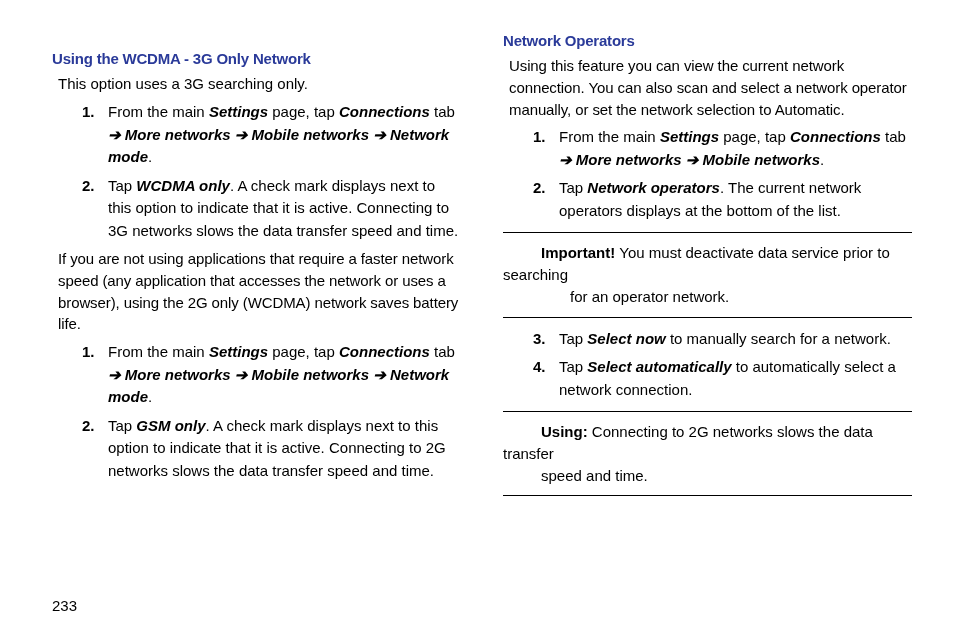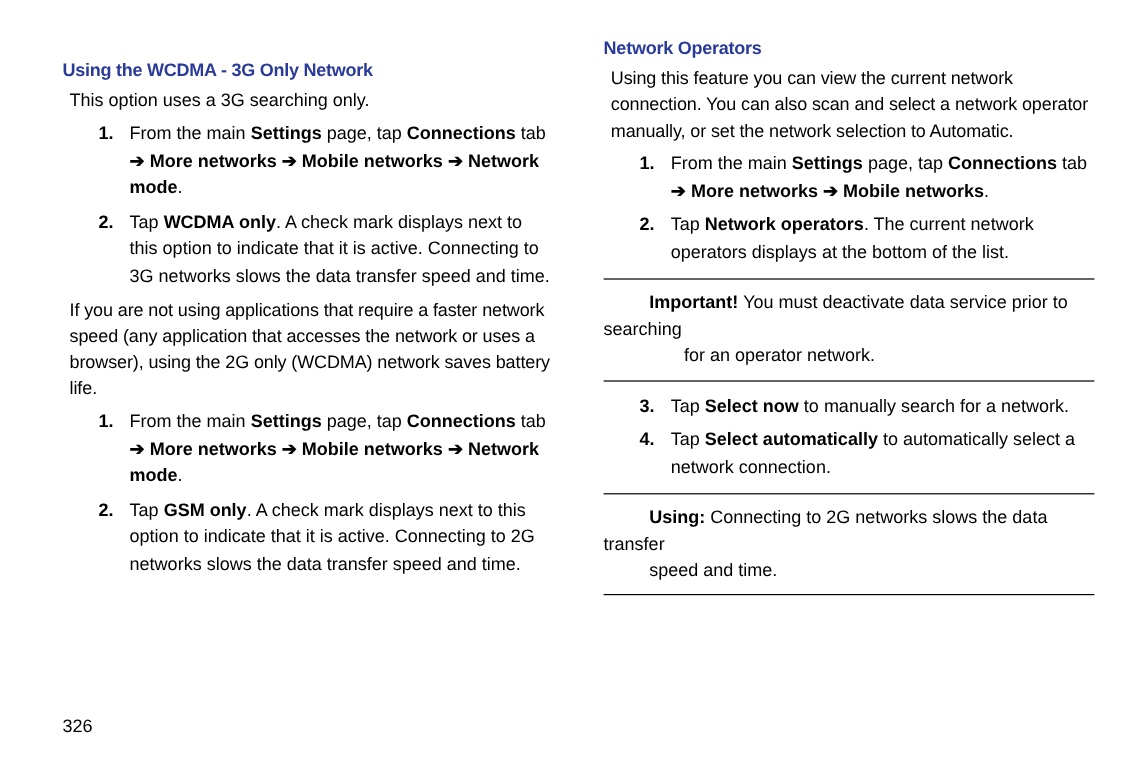--- a/index.html
+++ b/index.html
@@ -49,21 +49,21 @@
       margin-bottom: 6px;
       line-height: 1.5;
       font-family: "Helvetica Neue", Arial, sans-serif;
     }
     ol li .num {
       position: absolute;
       left: 30px;
       top: 0;
       font-weight: bold;
     }
-    .b { font-weight: bold; }
+    .b { font-weight: bold; font-style: italic; }
     .callout {
       border-top: 1.5px solid #000;
       border-bottom: 1.5px solid #000;
       padding: 9px 0 9px 0;
       margin: 10px 0 10px 0;
       line-height: 1.45;
       font-family: "Helvetica Neue", Arial, sans-serif;
     }
     .callout .label {
       font-weight: bold;
@@ -125,13 +125,13 @@
         <li><span class="num">4.</span><span>Tap </span><span class="b">Select automatically</span><span> to automatically select a network connection.</span></li>
       </ol>
 
     <div class="callout">
       <span class="label">Using: </span><span>Connecting to 2G networks slows the data transfer</span>
       <span class="body-indent-note">speed and time.</span>
     </div>
   </div>
 </div>
 
-<div class="page-number">326</div>
+<div class="page-number">233</div>
 
 </body></html>

